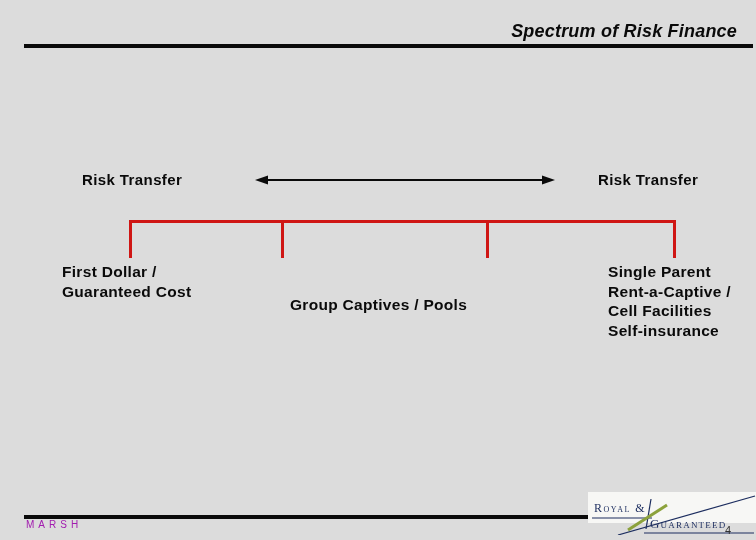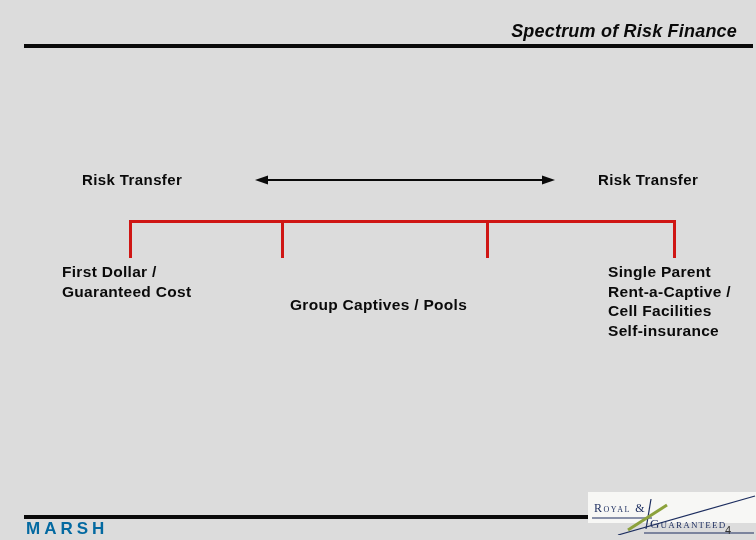--- a/index.html
+++ b/index.html
@@ -71,24 +71,24 @@
     letter-spacing: 0.3px;
     white-space: nowrap;
   }
   .col-1 { left: 62px; }
   .col-2 { left: 290px; margin-top: 33px; }
   .col-3 { left: 608px; }
 
   .marsh {
     position: absolute;
     left: 26px; top: 519px;
-    font-size: 17px;
-    font-weight: 700;
+    font-size: 10px;
+    font-weight: 400;
     letter-spacing: 4px;
-    color: #0369a1;
+    color: #a21caf;
   }
 
   .rsa-box {
     position: absolute;
     left: 588px; top: 472px;
     width: 168px; height: 31px;
     background: var(--logo-box-bg, #f7f7f5);
     margin-top: 20px;
   }
   .rsa-box svg { position: absolute; left: 0; top: 0; }

